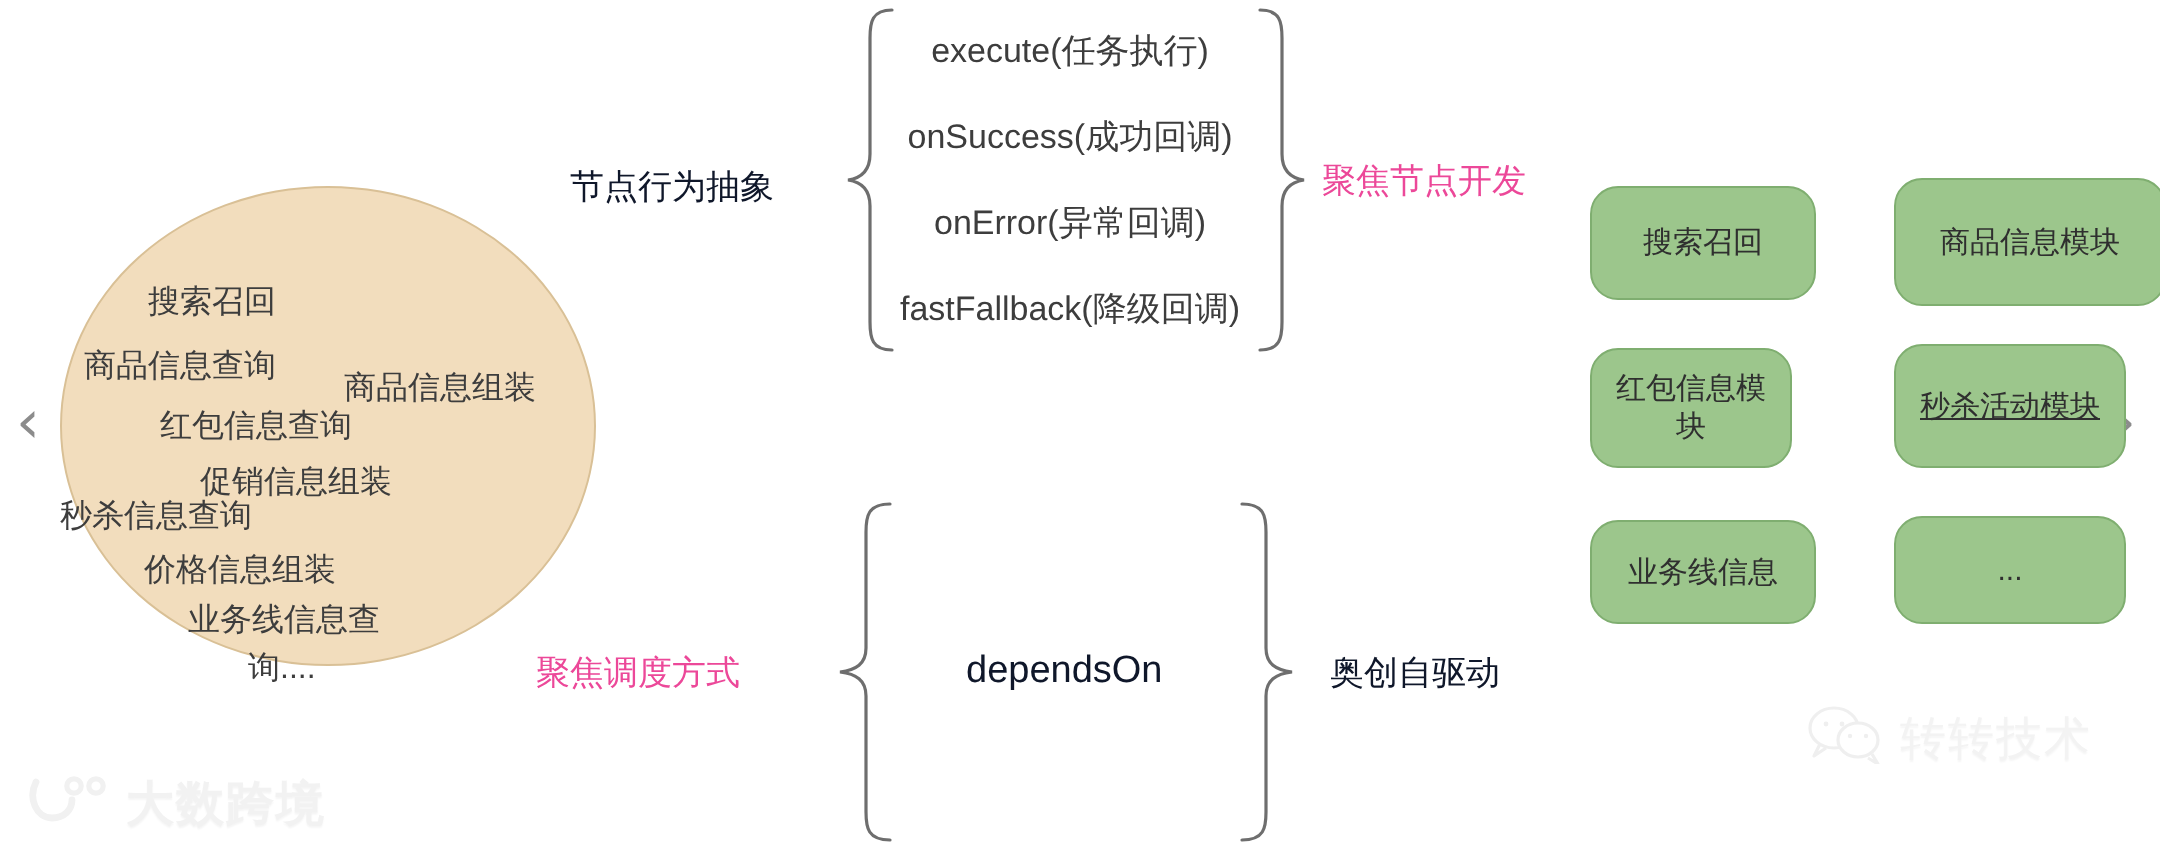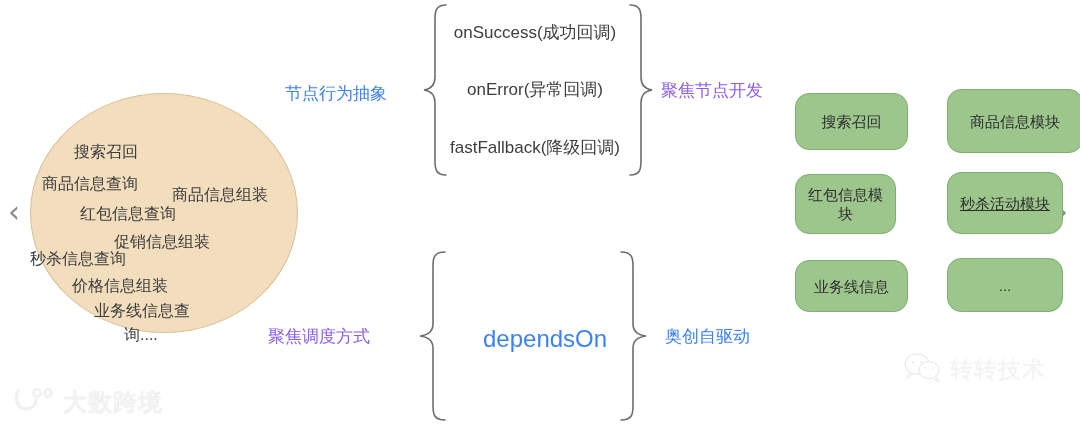--- a/index.html
+++ b/index.html
@@ -42,21 +42,21 @@
     position: absolute;
     color: #3d3d3d;
     font-size: 16px;
     line-height: 20px;
     white-space: nowrap;
   }
   .cl-1 { left: 44px;  top: 49px; }
   .cl-2 { left: 12px;  top: 81px; }
   .cl-3 { left: 142px; top: 92px; }
   .cl-4 { left: 50px;  top: 111px; }
-  .cl-5 { left: 84px;  top: 139px; }
+  .cl-5 { left: 70px;  top: 139px; }
   .cl-6 { left: 0px;   top: 156px; }
   .cl-7 { left: 42px;  top: 183px; }
   .cl-8 { left: 64px;  top: 208px; }
   .cl-9 { left: 94px;  top: 232px; }
 
   
   .chevron {
     position: absolute;
     color: #8c8c8c;
     font-size: 30px;
@@ -64,28 +64,28 @@
     font-family: "DejaVu Sans", sans-serif;
     user-select: none;
   }
   .chevron-left  { left: 8px;   top: 197px; }
   .chevron-right { left: 1056px; top: 197px; }
 
   
   .mid-label {
     position: absolute;
     font-size: 17px;
-    color: #3b82f6;
+    color: #0f172a;
     white-space: nowrap;
   }
   .lbl-node-behavior { left: 285px; top: 82px; }
-  .lbl-dependson     { left: 483px; top: 325px; font-size: 24px; }
+  .lbl-dependson     { left: 483px; top: 325px; font-size: 19px; }
   .lbl-aochuang      { left: 665px; top: 325px; }
 
-  .mid-label.red { color: #8b5cf6; }
+  .mid-label.red { color: #ec4899; }
   .lbl-focus-node  { left: 661px; top: 79px; }
   .lbl-focus-sched { left: 268px; top: 325px; }
 
   
   .brace {
     position: absolute;
   }
   .brace svg { display: block; }
 
   .brace-top-left     { left: 420px; top: 3px; }
@@ -179,20 +179,21 @@
 
   <div class="mid-label lbl-node-behavior">节点行为抽象</div>
 
   <div class="brace brace-top-left">
     <svg width="30" height="174" viewBox="0 0 30 174" fill="none">
       <path d="M26 2 C16 2 15 8 15 16 L15 74 C15 82 11 86 4 87 C11 88 15 92 15 100 L15 158 C15 166 16 172 26 172" stroke="#6e6e6e" stroke-width="1.6" stroke-linecap="round" fill="none"></path>
     </svg>
   </div>
 
   <div class="brace-items">
+    <span>execute(任务执行)</span>
     <span>onSuccess(成功回调)</span>
     <span>onError(异常回调)</span>
     <span>fastFallback(降级回调)</span>
   </div>
 
   <div class="brace brace-top-right">
     <svg width="30" height="174" viewBox="0 0 30 174" fill="none">
       <path d="M4 2 C14 2 15 8 15 16 L15 74 C15 82 19 86 26 87 C19 88 15 92 15 100 L15 158 C15 166 14 172 4 172" stroke="#6e6e6e" stroke-width="1.6" stroke-linecap="round" fill="none"></path>
     </svg>
   </div>

